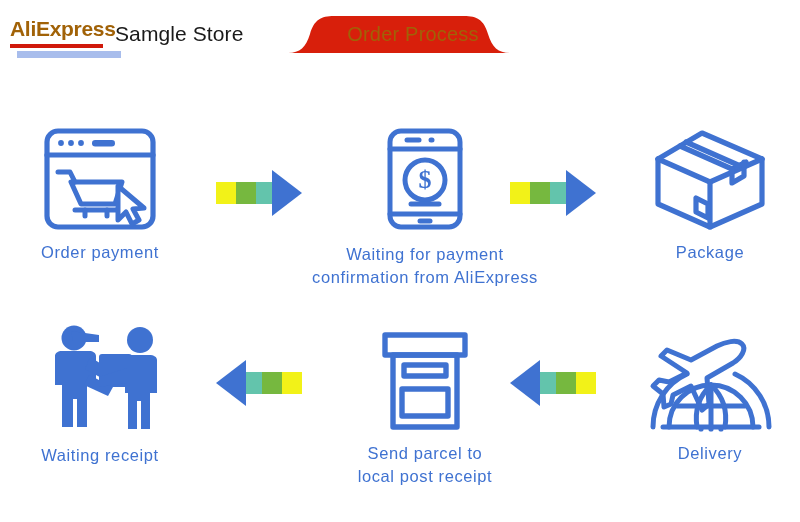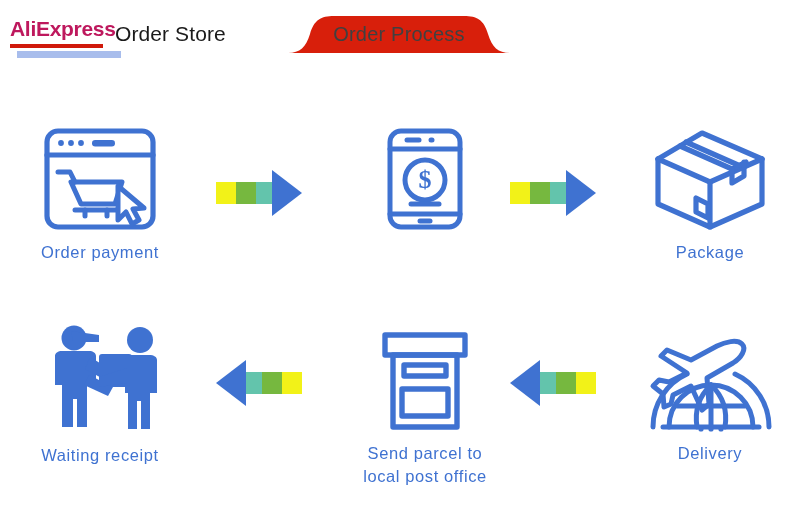--- a/index.html
+++ b/index.html
@@ -23,21 +23,21 @@
     width: 800px; height: 66px;
   }
   .brand-wrap {
     position: absolute;
     left: 10px; top: 18px;
     width: 100px;
   }
   .brand-text {
     font-size: 21px;
     font-weight: bold;
-    color: #be185d;
+    color: #a16207;
     letter-spacing: -0.3px;
     line-height: 22px;
     white-space: nowrap;
   }
   .brand-rule-red {
     position: absolute;
     left: 0; top: 26px;
     width: 93px; height: 4px;
     background: #d0190b;
   }
@@ -58,26 +58,26 @@
 
   
   .ribbon {
     position: absolute;
     left: 288px; top: 16px;
     width: 222px; height: 37px;
   }
   .ribbon svg { display: block; }
   .ribbon-label {
     position: absolute;
-    left: 0; top: 0;
+    left: 14px; top: 0;
     width: 222px; height: 37px;
     display: flex;
     align-items: center;
     justify-content: center;
-    color: #404040;
+    color: #a16207;
     font-size: 20px;
     letter-spacing: 0.2px;
     white-space: nowrap;
     padding-bottom: 1px;
     box-sizing: border-box;
   }
 
   
   .step {
     position: absolute;
@@ -104,21 +104,21 @@
 <body>
 
 <div class="header">
 
   <div class="brand-wrap">
     <div class="brand-text">AliExpress</div>
     <div class="brand-rule-red"></div>
     <div class="brand-rule-blue"></div>
   </div>
 
-  <div class="store-name">Order Store</div>
+  <div class="store-name">Samgle Store</div>
 
   <div class="ribbon">
     <svg width="222" height="37" viewBox="0 0 222 37">
       <path d="M0,37 C12,37 18,31 22,18 C26,4 33,0 46,0 L176,0 C189,0 196,4 200,18 C204,31 210,37 222,37 Z" fill="#d81f0b"></path>
     </svg>
     <div class="ribbon-label">Order Process</div>
   </div>
 </div>
 
 <div class="step" style="left:0px; top:126px; width:200px;">
@@ -169,20 +169,22 @@
         <line x1="3" y1="86" x2="73" y2="86"></line>
         <line x1="20" y1="12" x2="32" y2="12"></line>
         <line x1="44" y1="12" x2="45" y2="12"></line>
         <circle cx="38" cy="52" r="20"></circle>
         <line x1="24" y1="76" x2="52" y2="76"></line>
         <line x1="33" y1="93" x2="43" y2="93"></line>
       </g>
       <text x="38" y="60" text-anchor="middle" font-family="Liberation Serif, serif" font-size="26" font-weight="bold" fill="#3f72d1">$</text>
     </svg>
   </div>
+  <div class="step-label" style="margin-top:12px;">Waiting for payment
+confirmation from AliExpress</div>
 </div>
 
 <div class="arrow" style="left:510px; top:170px;">
   <svg width="86" height="46" viewBox="0 0 86 46">
     <rect x="0" y="12" width="20" height="22" fill="#f2f218"></rect>
     <rect x="20" y="12" width="20" height="22" fill="#76b83f"></rect>
     <rect x="40" y="12" width="20" height="22" fill="#63c4ac"></rect>
     <path d="M56,0 L86,23 L56,46 Z" fill="#3f72d1"></path>
   </svg>
 </div>
@@ -254,21 +256,21 @@
 
         <rect x="11" y="25" width="64" height="72"></rect>
 
         <rect x="22" y="35" width="42" height="11"></rect>
 
         <rect x="20" y="59" width="46" height="27"></rect>
       </g>
     </svg>
   </div>
   <div class="step-label" style="margin-top:8px;">Send parcel to
-local post office</div>
+local post receipt</div>
 </div>
 
 <div class="arrow" style="left:510px; top:360px;">
   <svg width="86" height="46" viewBox="0 0 86 46">
     <rect x="66" y="12" width="20" height="22" fill="#f2f218"></rect>
     <rect x="46" y="12" width="20" height="22" fill="#76b83f"></rect>
     <rect x="26" y="12" width="20" height="22" fill="#63c4ac"></rect>
     <path d="M30,0 L0,23 L30,46 Z" fill="#3f72d1"></path>
   </svg>
 </div>

